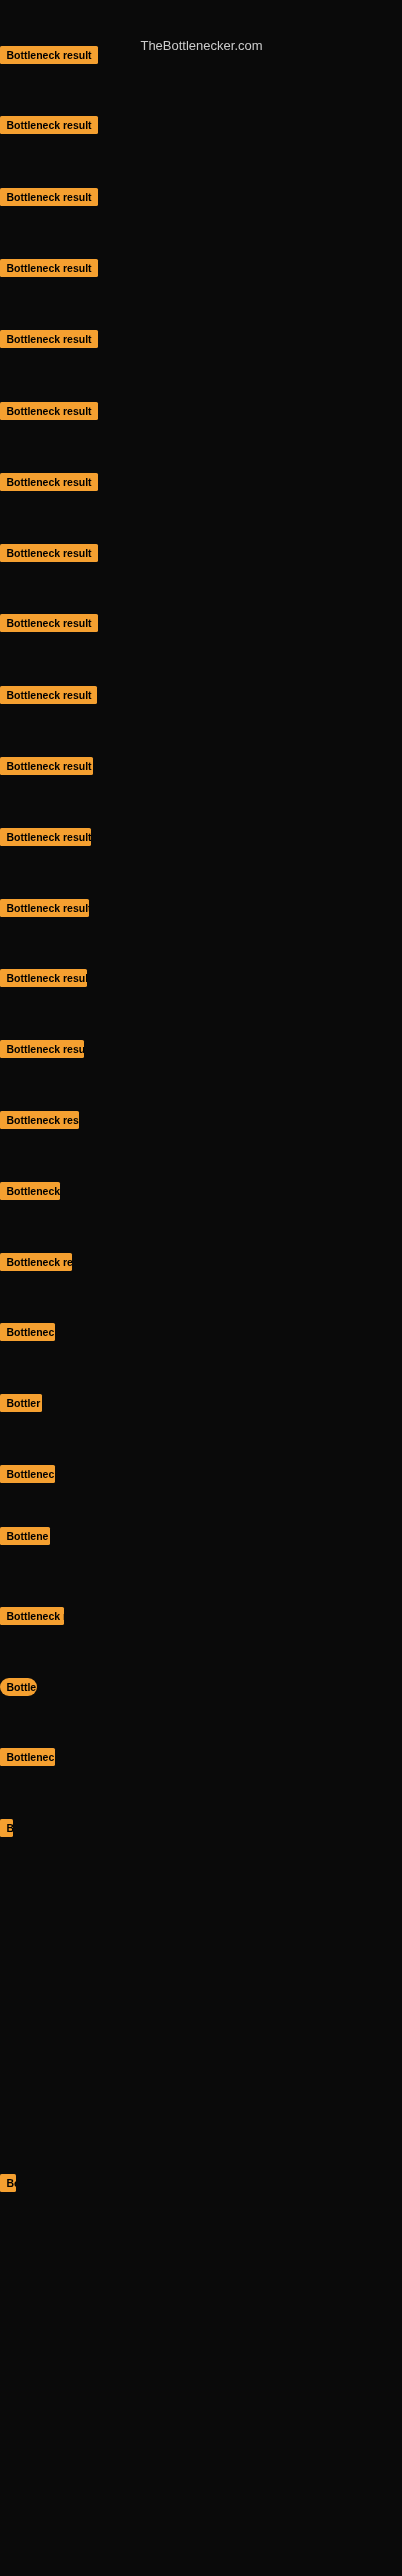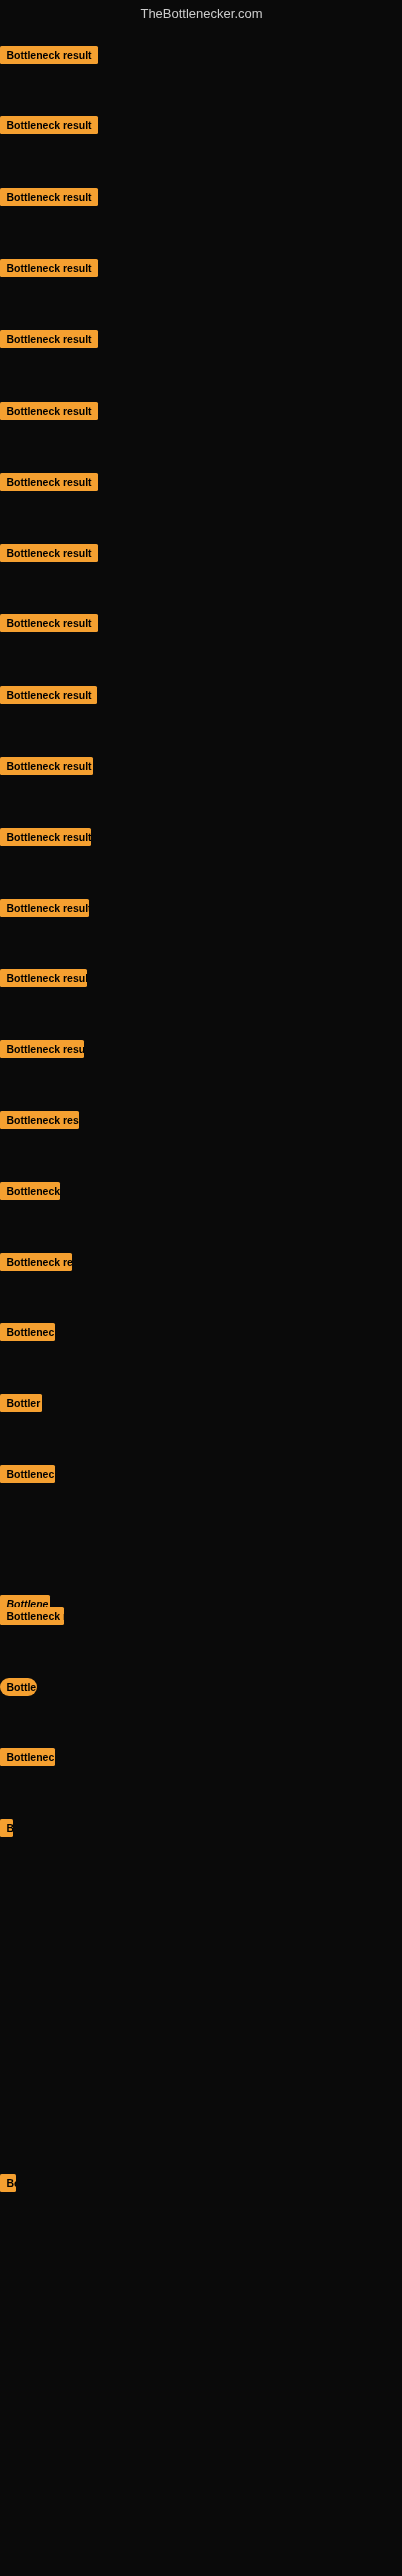--- a/index.html
+++ b/index.html
@@ -13,20 +13,21 @@
       min-height: 2576px;
       font-family: Arial, sans-serif;
       position: relative;
     }
     .site-title {
       text-align: center;
       color: #cccccc;
       font-size: 13px;
       padding: 6.4px 0 3.2px 0;
       font-weight: normal;
+      margin-top: 32px;
     }
     .bottleneck-item {
       position: absolute;
       left: 0;
     }
     .bottleneck-badge {
       background-color: #f5a030;
       color: #000000;
       font-size: 10.5px;
       font-weight: bold;
@@ -57,20 +58,20 @@
     <div class="bottleneck-item" style="top: 828px;"><span class="bottleneck-badge" style="max-width: 91px;">Bottleneck result</span></div>
     <div class="bottleneck-item" style="top: 899px;"><span class="bottleneck-badge" style="max-width: 89px;">Bottleneck result</span></div>
     <div class="bottleneck-item" style="top: 969px;"><span class="bottleneck-badge" style="max-width: 87px;">Bottleneck result</span></div>
     <div class="bottleneck-item" style="top: 1040px;"><span class="bottleneck-badge" style="max-width: 84px;">Bottleneck result</span></div>
     <div class="bottleneck-item" style="top: 1111px;"><span class="bottleneck-badge" style="max-width: 79px;">Bottleneck resu</span></div>
     <div class="bottleneck-item" style="top: 1182px;"><span class="bottleneck-badge" style="max-width: 60px;">Bottleneck</span></div>
     <div class="bottleneck-item" style="top: 1253px;"><span class="bottleneck-badge" style="max-width: 72px;">Bottleneck res</span></div>
     <div class="bottleneck-item" style="top: 1323px;"><span class="bottleneck-badge" style="max-width: 55px;">Bottlenec</span></div>
     <div class="bottleneck-item" style="top: 1394px;"><span class="bottleneck-badge" style="max-width: 42px;">Bottler</span></div>
     <div class="bottleneck-item" style="top: 1465px;"><span class="bottleneck-badge" style="max-width: 55px;">Bottlenec</span></div>
-    <div class="bottleneck-item" style="top: 1595px; font-style: italic;"><span class="bottleneck-badge" style="max-width: 50px;">Bottlene</span></div>
+    <div class="bottleneck-item" style="top: 1527px;"><span class="bottleneck-badge" style="max-width: 50px;">Bottlene</span></div>
     <div class="bottleneck-item" style="top: 1607px;"><span class="bottleneck-badge" style="max-width: 64px;">Bottleneck r</span></div>
     <div class="bottleneck-item" style="top: 1678px;"><span class="bottleneck-badge" style="max-width: 37px; border-radius: 9px;">Bottle</span></div>
     <div class="bottleneck-item" style="top: 1748px;"><span class="bottleneck-badge" style="max-width: 55px;">Bottlenec</span></div>
     <div class="bottleneck-item" style="top: 1819px;"><span class="bottleneck-badge" style="max-width: 13px;">B</span></div>
     <div class="bottleneck-item" style="top: 2174px;"><span class="bottleneck-badge" style="max-width: 16px;">Bo</span></div>
   </div>
 
 
 </body></html>

